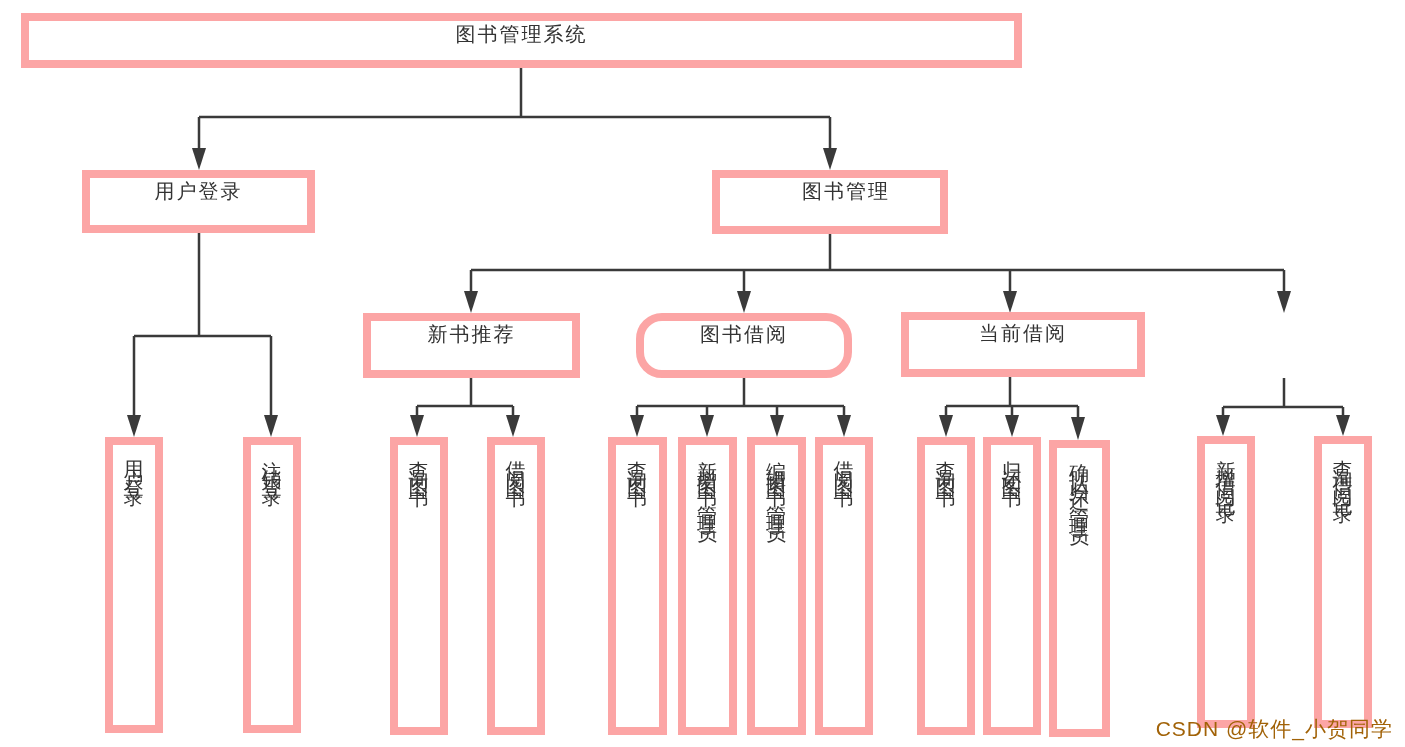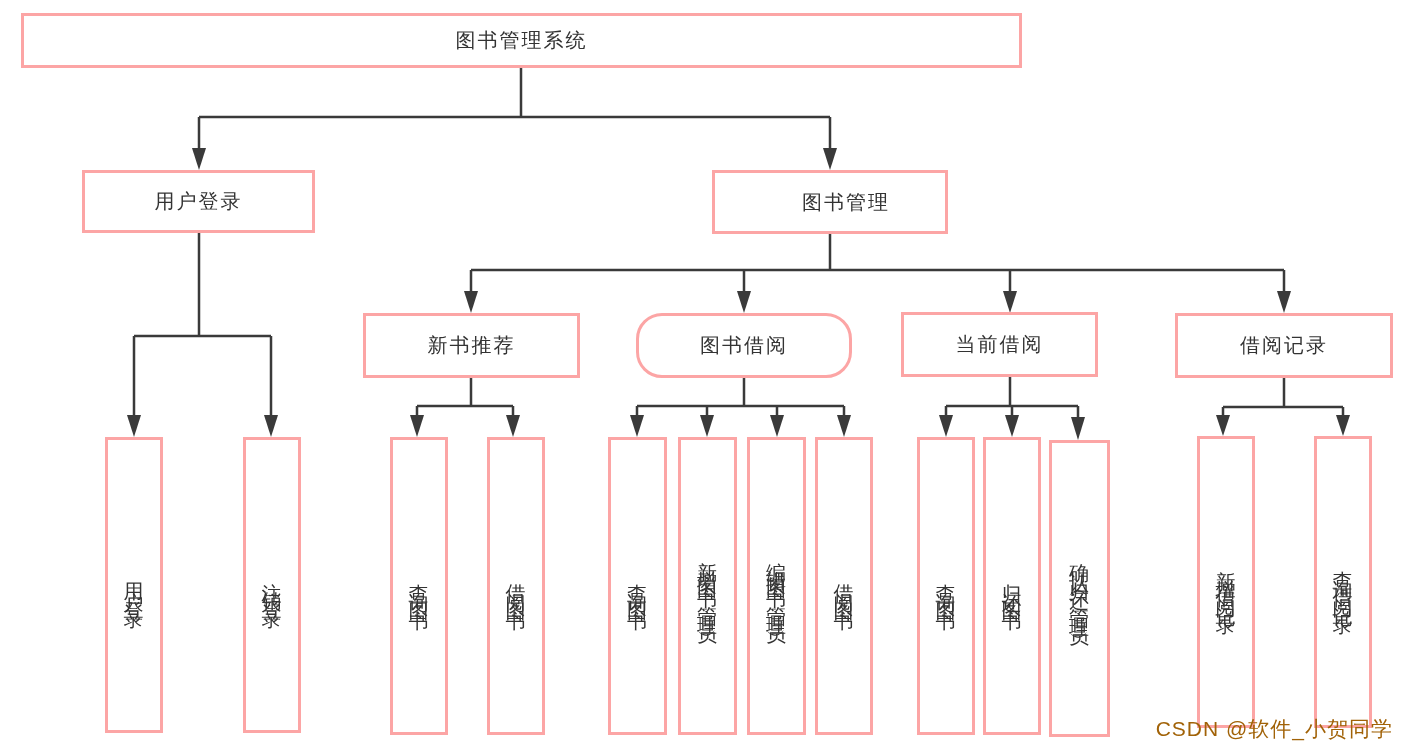--- a/index.html
+++ b/index.html
@@ -2,22 +2,22 @@
 <html><head>
 <meta charset="utf-8">
 <style>
   html,body{margin:0;padding:0;background:#ffffff;}
   #stage{
     position:relative;width:1405px;height:747px;background:#ffffff;overflow:hidden;
     font-family:"Liberation Sans","DejaVu Sans",sans-serif;color:#333333;
   }
   #connectors{position:absolute;left:0;top:0;width:1405px;height:747px;}
   .box{
-    position:absolute;box-sizing:border-box;border:3px solid #fca5a5;background:#ffffff;
-    display:flex;align-items:center;justify-content:center;
+    position:absolute;box-sizing:border-box;border:8px solid #fca5a5;background:#ffffff;
+    display:flex;justify-content:center;
   }
   .box .label{font-size:20px;letter-spacing:2px;color:#333333;white-space:nowrap;}
   .vbox .label{
     writing-mode:vertical-rl;text-orientation:mixed;white-space:normal;
     font-size:20px;letter-spacing:9px;line-height:1.1;
   }
   .watermark{
     position:absolute;right:12px;bottom:4px;font-size:21px;letter-spacing:1px;
     color:#a16207;white-space:nowrap;
   }
@@ -77,25 +77,22 @@
   <div class="box h" style="left:712px;top:170px;width:236px;height:64px;padding-left:32px;">
     <span class="label">图书管理</span>
   </div>
 
   <div class="box h" style="left:363px;top:313px;width:217px;height:65px;">
     <span class="label">新书推荐</span>
   </div>
   <div class="box h" style="left:636px;top:313px;width:216px;height:65px;border-radius:26px;">
     <span class="label">图书借阅</span>
   </div>
-  <div class="box h" style="left:901px;top:312px;width:197px;height:65px;">
+  <div class="box h" style="left:901px;top:312px;width:244px;height:65px;">
     <span class="label">当前借阅</span>
-  </div>
-  <div class="box h" style="left:1175px;top:313px;width:218px;height:65px;">
-    <span class="label">借阅记录</span>
   </div>
 
   <div class="box vbox" style="left:105px;top:437px;width:58px;height:296px;">
     <span class="label">用户登录</span>
   </div>
   <div class="box vbox" style="left:243px;top:437px;width:58px;height:296px;">
     <span class="label">注销登录</span>
   </div>
 
   <div class="box vbox" style="left:390px;top:437px;width:58px;height:298px;">

